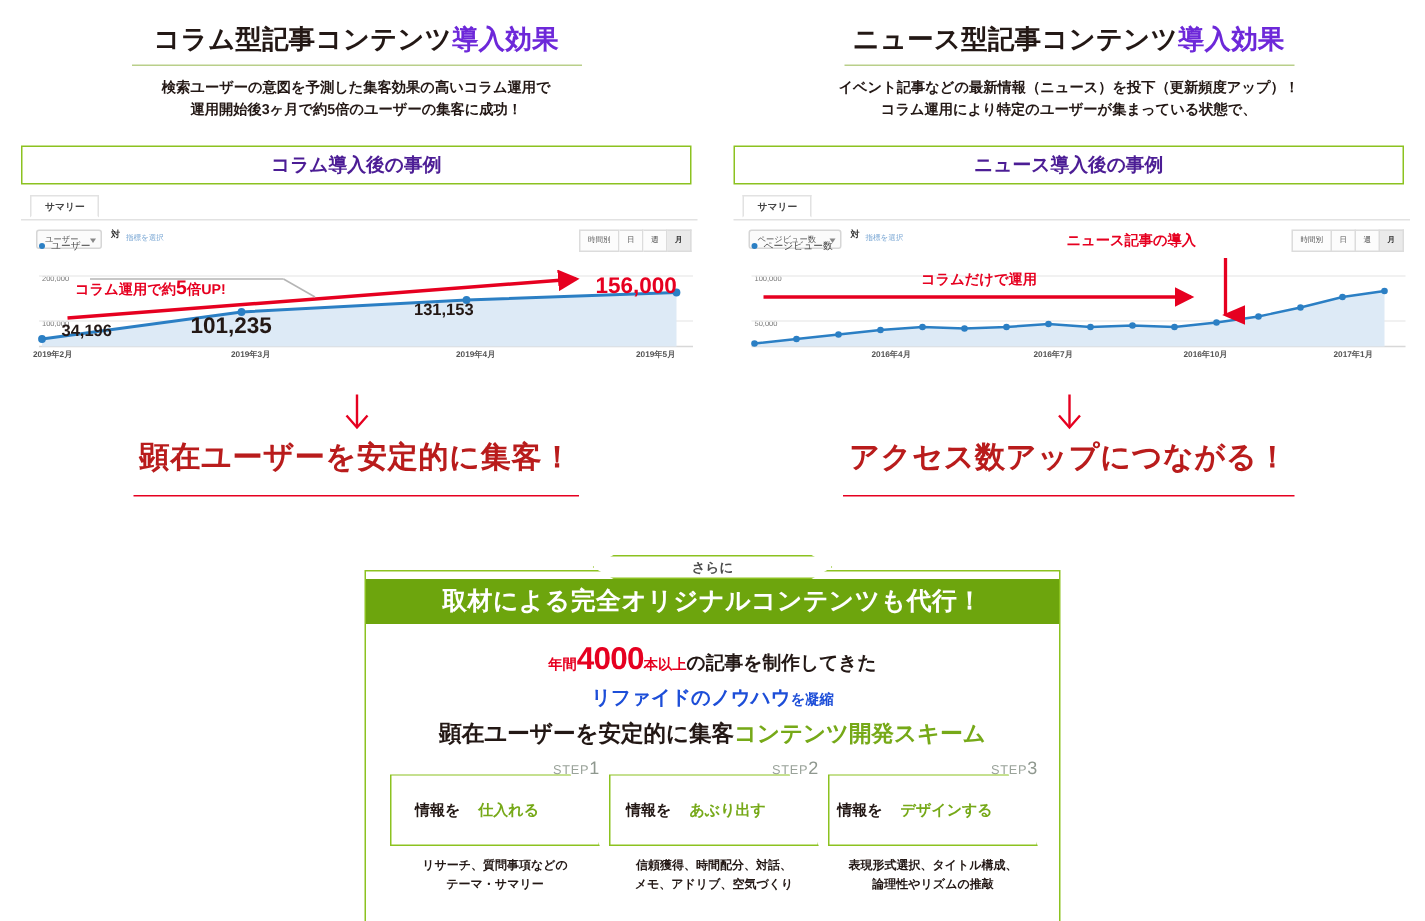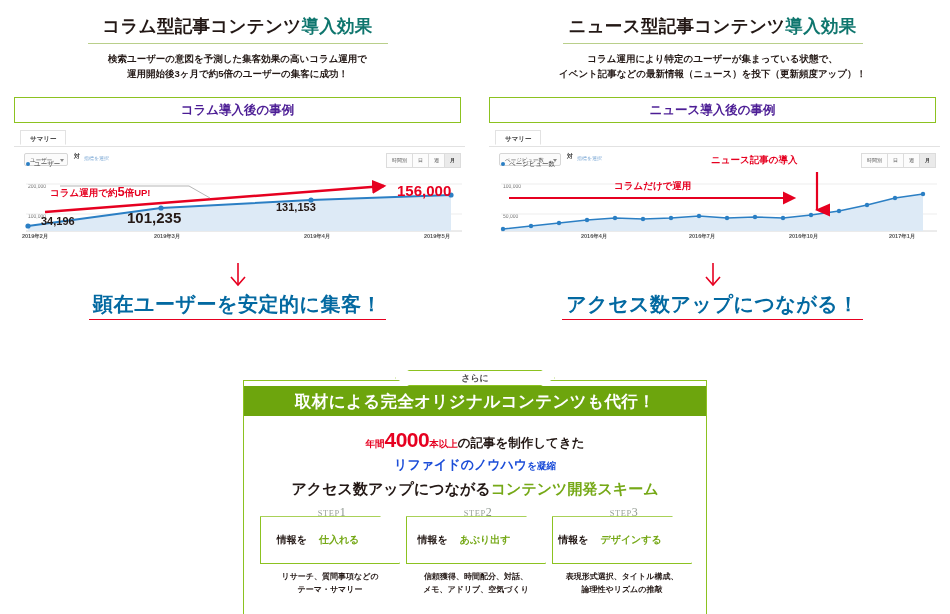--- a/index.html
+++ b/index.html
@@ -9,21 +9,21 @@
     color:#231815;position:relative;overflow:hidden;
   }
   .panel{position:absolute;top:0;width:475px;height:352px;}
   .panel.left{left:0;}
   .panel.right{left:475px;}
 
   .sec-title{
     text-align:center;font-size:17.5px;font-weight:bold;letter-spacing:.3px;
     margin-top:14px;color:#231815;
   }
-  .sec-title .green{color:#0f766e;}
+  .sec-title .green{color:#6d28d9;}
   .title-rule{
     width:300px;height:1px;background:#b9cf8a;margin:5px auto 0 auto;
   }
   .sec-lead{
     text-align:center;font-size:9.5px;font-weight:bold;line-height:1.55;
     margin-top:8px;color:#231815;
   }
 
   .case-box{
     position:absolute;left:14px;right:14px;top:97px;height:26px;
@@ -72,22 +72,22 @@
   }
   .ga-plot{position:absolute;left:0;right:0;top:38px;height:64px;}
   .ga-xaxis{position:absolute;left:0;right:0;top:103px;height:12px;}
   .ga-xaxis span{position:absolute;font-size:5.5px;color:#555;font-weight:bold;}
   .ga-ylab{position:absolute;font-size:5px;color:#777;}
 
   
   .concl{position:absolute;top:262px;left:0;width:100%;text-align:center;}
   .concl svg{display:block;margin:0 auto;}
   .concl-text{
-    font-size:20px;font-weight:bold;color:#0369a1;letter-spacing:.5px;
-    margin-top:3px;display:inline-block;padding:0 4px 1px 4px;
+    font-size:20px;font-weight:bold;color:#b91c1c;letter-spacing:.5px;
+    margin-top:3px;display:inline-block;padding:0 4px 12px 4px;
     border-bottom:1.6px solid #e60020;
   }
 
   
   .block{
     position:absolute;left:243px;top:380px;width:464px;height:240px;
     border:1.4px solid #8cc220;box-sizing:border-box;background:#fff;
   }
   .ribbon{
     position:absolute;left:50%;transform:translateX(-50%);top:-11px;
@@ -106,22 +106,22 @@
   .bl1 .num{color:#e60020;font-size:21px;letter-spacing:-.5px;}
   .bl1 .sm{color:#e60020;font-size:9.5px;}
   .bl2{font-size:13px;font-weight:bold;color:#1d4ed8;margin-top:3px;}
   .bl2 .sm{font-size:9.5px;}
   .bl3{font-size:15px;font-weight:bold;color:#231815;margin-top:6px;}
   .bl3 .green{color:#76a918;}
 
   .steps{position:relative;height:110px;margin-top:6px;}
   .step{position:absolute;top:0;width:140px;}
   .step-num{
-    font-size:8.5px;color:#9aa39a;text-align:center;padding-left:4px;
-    letter-spacing:.5px;height:11px;font-family:Liberation Serif, serif;
+    font-size:8.5px;color:#9aa39a;text-align:right;padding-left:4px;
+    letter-spacing:.5px;height:11px;
   }
   .step-num b{font-size:12px;color:#8f988f;font-weight:normal;}
   .para{
     position:relative;height:48px;border:1.3px solid #8cc220;box-sizing:border-box;
     clip-path:polygon(0 0,86% 0,100% 100%,0 100%);
     display:flex;align-items:center;justify-content:center;
   }
   .para span{font-size:10px;font-weight:bold;color:#231815;margin-right:12px;}
   .para span .g{color:#76a918;}
   .step-desc{
@@ -220,22 +220,22 @@
   </div>
 </div>
 
 <div class="panel right">
 
   <div class="sec-title">
     <span>ニュース型記事コンテンツ</span><span class="green">導入効果</span>
   </div>
   <div class="title-rule"></div>
   <div class="sec-lead">
+    <div>イベント記事などの最新情報（ニュース）を投下（更新頻度アップ）！</div>
     <div>コラム運用により特定のユーザーが集まっている状態で、</div>
-    <div>イベント記事などの最新情報（ニュース）を投下（更新頻度アップ）！</div>
   </div>
 
   <div class="case-box">
     <div class="case-label">ニュース導入後の事例</div>
   </div>
 
   <div class="ga">
     <div class="ga-tabbar">
       <div class="ga-tab">サマリー</div>
     </div>
@@ -322,21 +322,21 @@
   <div class="block-head">取材による完全オリジナルコンテンツも代行！</div>
 
   <div class="block-body">
     <div class="bl1">
       <span class="sm">年間</span><span class="num">4000</span><span class="sm">本以上</span><span>の記事を制作してきた</span>
     </div>
     <div class="bl2">
       <span>リファイドのノウハウ</span><span class="sm">を凝縮</span>
     </div>
     <div class="bl3">
-      <span>アクセス数アップにつながる</span><span class="green">コンテンツ開発スキーム</span>
+      <span>顕在ユーザーを安定的に集客</span><span class="green">コンテンツ開発スキーム</span>
     </div>
 
     <div class="steps">
 
       <div class="step" style="left:4px;">
         <div class="step-num">
           <span>STEP</span><b>1</b>
         </div>
         <div class="para">
           <span><span>情報を</span><span class="g">仕入れる</span></span>

